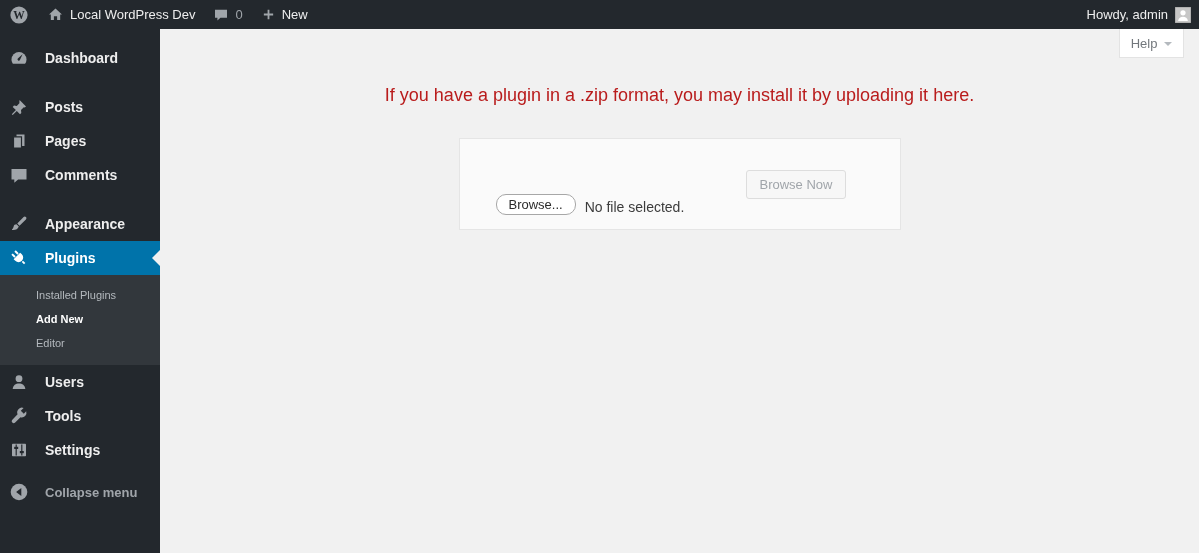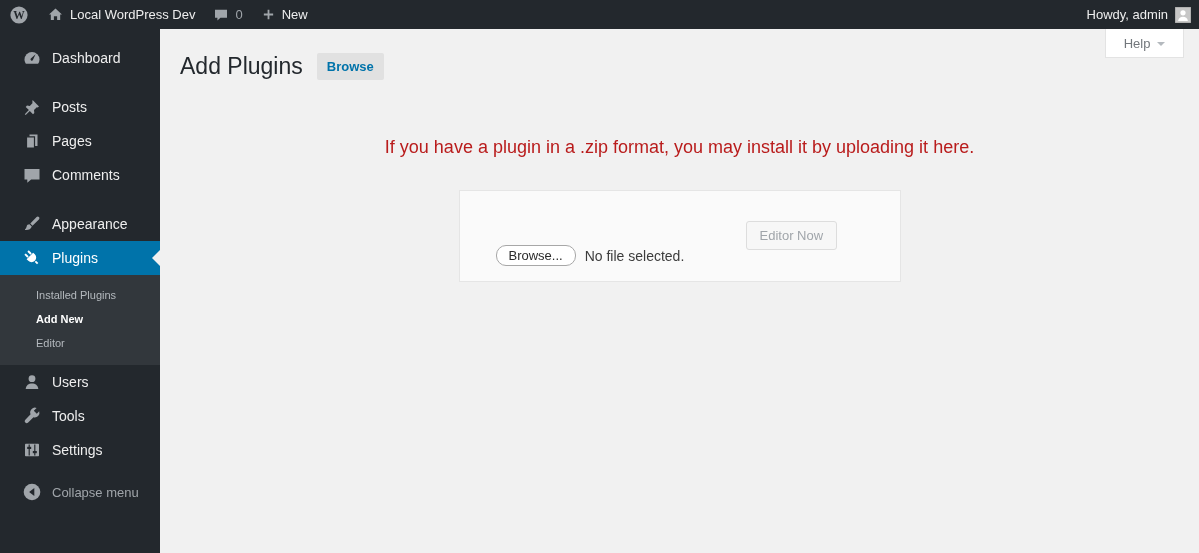--- a/index.html
+++ b/index.html
@@ -25,22 +25,22 @@
   .ab-text { color:#eee; }
   .howdy { display:flex; align-items:center; gap:7px; padding:0 8px; height:100%; cursor:pointer; }
 
   
   .sidebar {
     position:fixed; top:29px; left:0; bottom:0; width:160px;
     background:#23282d; color:#eee; font-size:14px;
   }
   .menu { list-style:none; margin:0; padding:12px 0 0; }
   .menu-item {
-    display:flex; align-items:center; gap:10px;
-    height:34px; padding-left:22px; cursor:pointer;
+    display:flex; align-items:center; gap:16px;
+    height:34px; padding-left:9px; cursor:pointer;font-weight:bold;
   }
   .micon { width:20px; height:20px; color:#a0a5aa; flex:none; display:flex; }
   .micon svg { display:block; }
   .menu-sep { height:15px; }
   .menu-item.active { background:#0073aa; color:#fff; position:relative; }
   .menu-item.active .micon { color:#fff; }
   .menu-item.active::after {
     content:""; position:absolute; right:0; top:50%; margin-top:-8px;
     border:8px solid transparent; border-right-color:#f1f1f1;
   }
@@ -48,21 +48,21 @@
   .submenu li { padding:6px 0 6px 36px; color:#b4b9be; cursor:pointer; }
   .submenu li.current { color:#fff; font-weight:bold; }
   .collapse-item { margin-top:8px; color:#a0a5aa; font-size:13px; }
 
   
   .content {
     position:absolute; left:160px; top:29px; right:0; bottom:0;
     background:#f1f1f1;
   }
   .help-tab {
-    position:absolute; top:0; right:15px; width:79px; height:29px;
+    position:absolute; top:0; right:15px; width:65px; height:29px;
     background:#fff; border:1px solid #e3e3e3; border-top:none;
     display:flex; align-items:center; justify-content:center; gap:7px;
     color:#72777c; font-size:13px; cursor:pointer;
   }
   .help-caret {
     width:0; height:0; border:4px solid transparent;
     border-top-color:#b4b9be; margin-top:5px;
   }
   .title-row { padding:23px 20px 0; display:flex; align-items:center; }
   .page-title {
@@ -76,21 +76,21 @@
   }
   .install-help {
     margin:56px 0 0; text-align:center;
     font-size:18px; color:#b91c1c;
   }
   .upload-box {
     margin:32px auto 0; width:442px; height:92px;
     background:#fafafa; border:1px solid #e5e5e5;
     display:flex; align-items:center; padding-left:36px;
   }
-  .file-widget { display:flex; align-items:center; width:250px;margin-top:40px; }
+  .file-widget { display:flex; align-items:flex-end; width:250px;margin-top:40px; }
   .file-btn {
     background:#fff; border:1px solid #a7a7a7; border-radius:10px;
     padding:2px 12px; font-size:13px; color:#2b2b2b; cursor:pointer;
     font-family:"Liberation Sans", sans-serif;
   }
   .file-status { margin-left:9px; font-size:14px; color:#3c3c3c; white-space:nowrap; }
   .install-btn {
     background:#f7f7f7; border:1px solid #ddd; border-radius:3px;
     color:#a0a5aa; font-size:13px; padding:6px 13px; cursor:default;
     font-family:"Liberation Sans", sans-serif;
@@ -271,28 +271,24 @@
   </ul>
 </div>
 
 <div class="content">
 
   <div class="help-tab">
     <span>Help</span>
     <span class="help-caret"></span>
   </div>
 
-  <div class="title-row">
-    <h1 class="page-title">Add Plugins</h1>
-    <button class="browse-btn">Browse</button>
-  </div>
 
   <p class="install-help">If you have a plugin in a .zip format, you may install it by uploading it here.</p>
 
   <div class="upload-box">
     <div class="file-widget">
       <button class="file-btn">Browse...</button>
       <span class="file-status">No file selected.</span>
     </div>
-    <button class="install-btn" disabled="">Editor Now</button>
+    <button class="install-btn" disabled="">Browse Now</button>
   </div>
 
 </div>
 
 </body></html>

